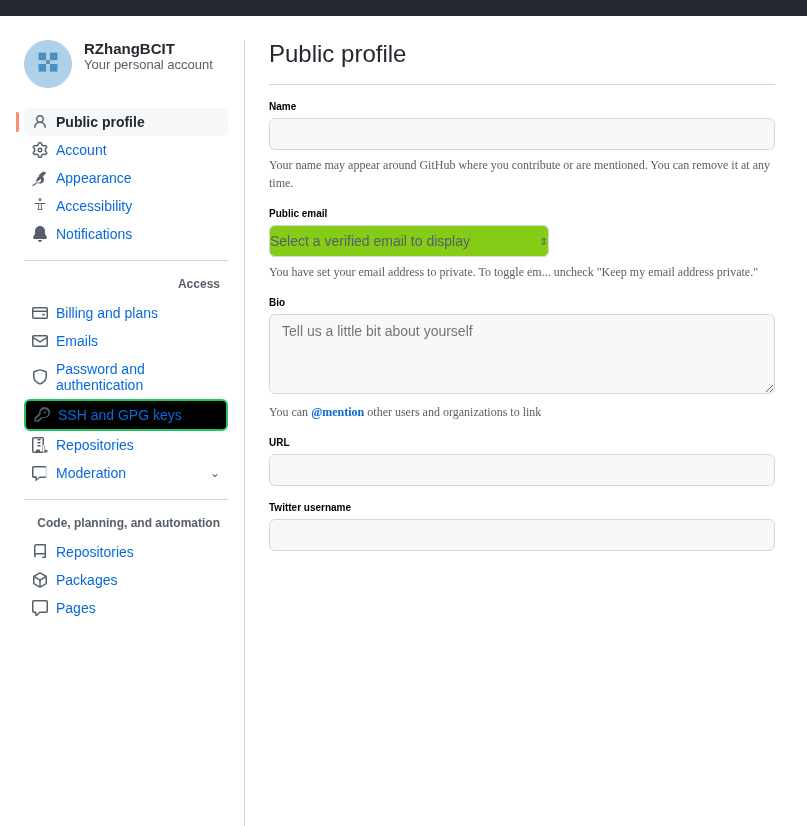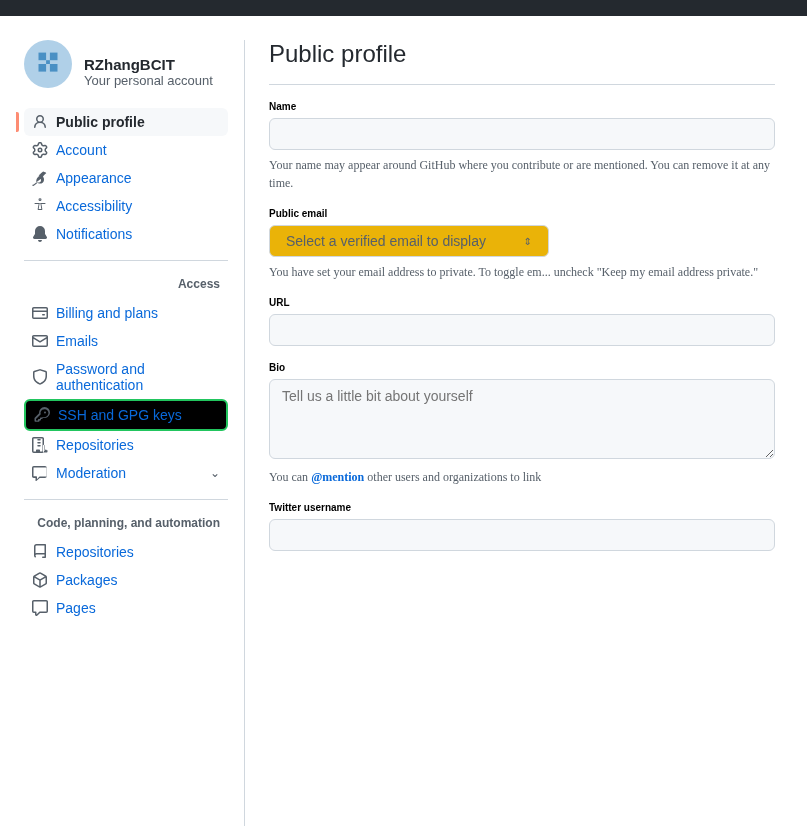--- a/index.html
+++ b/index.html
@@ -18,21 +18,21 @@
       padding: 24px 24px 0 24px;
       max-width: 807px;
     }
     .sidebar {
       width: 220px;
       flex-shrink: 0;
       padding-right: 16px;
     }
     .user-info {
       display: flex;
-      align-items: flex-end;
+      align-items: flex-start;
       gap: 12px;
       margin-bottom: 20px;
     }
     .avatar {
       width: 48px;
       height: 48px;
       border-radius: 50%;
       background: #b0d0e8;
       display: flex;
       align-items: center;
@@ -162,25 +162,25 @@
       line-height: 1.5;
       font-family: Liberation Serif, serif;
     }
     .field-group {
       margin-bottom: 16px;
     }
     .select-input {
       display: flex;
       align-items: center;
       justify-content: space-between;
-      padding: 5px 16px;
+      padding: 5px 0;
       border: 1px solid #d0d7de;
       border-radius: 6px;
       font-size: 14px;
-      background: #eab308;
+      background: #84cc16;
       color: #57606a;
       height: 32px;
       cursor: pointer;
       width: 280px;
     }
     .select-input .arrow {
       font-size: 10px;
       color: #57606a;
     }
     .bio-textarea {
@@ -372,30 +372,30 @@
       <div class="select-input">
         <span>Select a verified email to display</span>
         <span class="arrow">⇕</span>
       </div>
       <p class="field-hint">
         <span>You have set your email address to private. To toggle em... uncheck "Keep my email address private."</span>
       </p>
     </div>
 
     <div class="field-group">
-      <label class="field-label">URL</label>
-      <input type="text" class="text-input" value="" style="">
-    </div>
-
-    <div class="field-group">
       <label class="field-label">Bio</label>
       <textarea class="bio-textarea" placeholder="Tell us a little bit about yourself" style=""></textarea>
       <p class="field-hint">
         You can <span class="mention-text">@mention</span> other users and organizations to link
       </p>
     </div>
 
     <div class="field-group">
+      <label class="field-label">URL</label>
+      <input type="text" class="text-input" value="" style="">
+    </div>
+
+    <div class="field-group">
       <label class="field-label">Twitter username</label>
       <input type="text" class="text-input" value="" style="">
     </div>
   </div>
 </div>
 
 </body></html>

